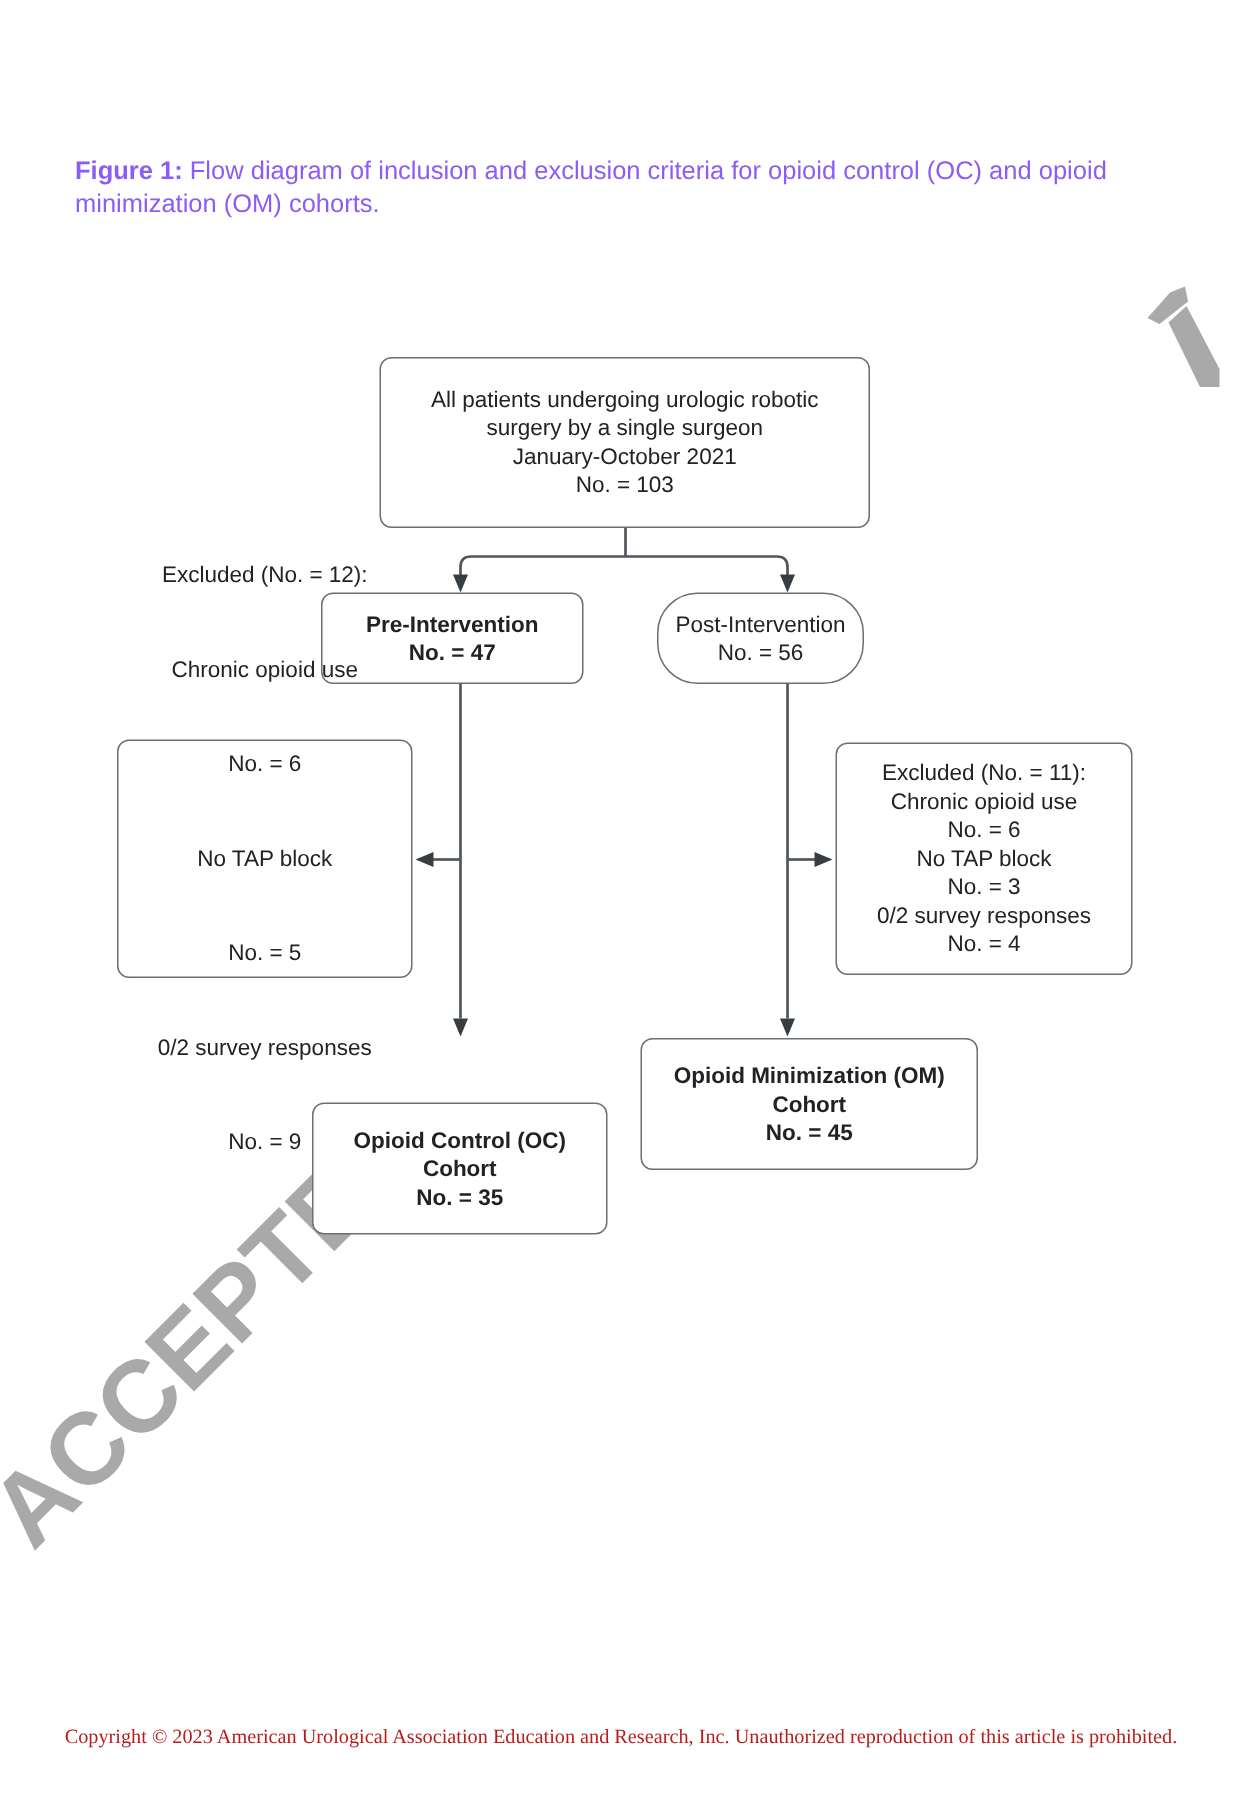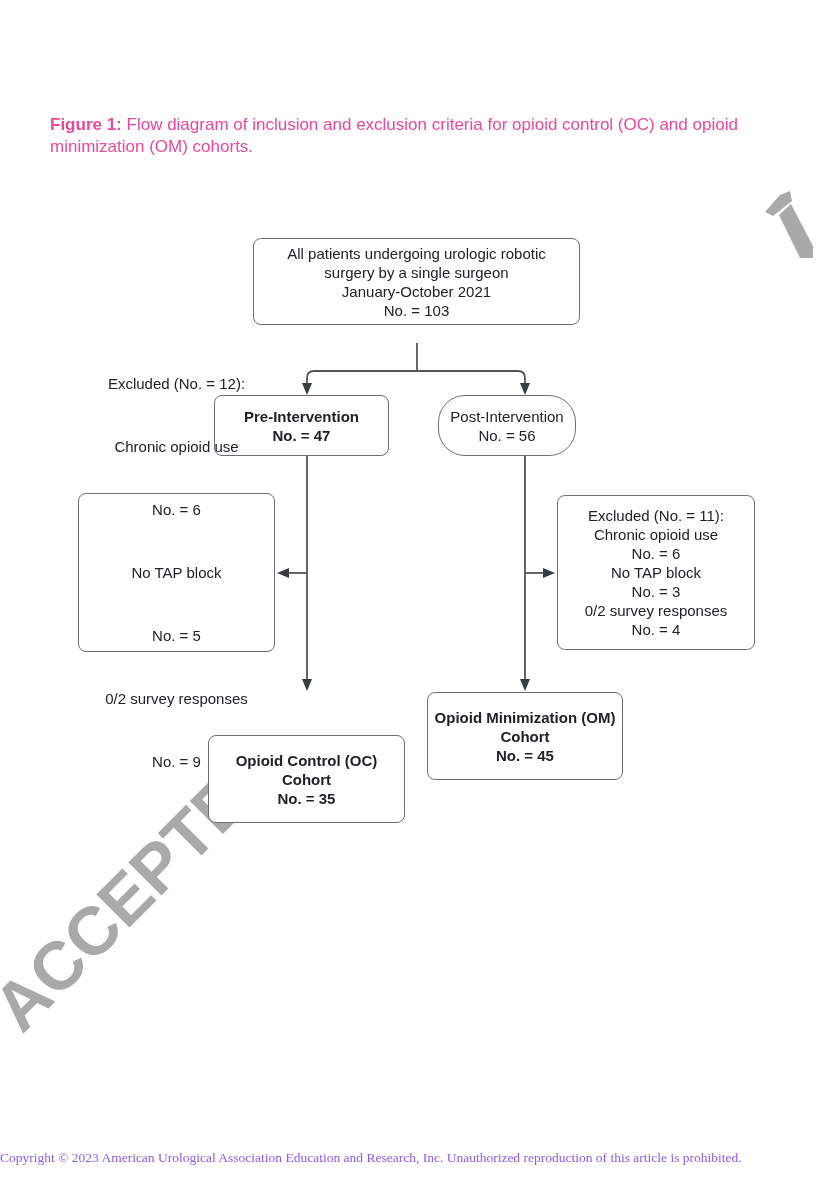--- a/index.html
+++ b/index.html
@@ -5,43 +5,44 @@
   html,body{margin:0;padding:0;background:#ffffff;}
   #page{
     position:relative;
     width:828px;height:1200px;
     background:#ffffff;
     font-family:"Liberation Sans",sans-serif;
     overflow:hidden;
   }
   #caption{
     position:absolute;left:50px;top:103px;width:716px;
-    font-size:17px;line-height:22px;color:#ec4899;margin-top:11px;
+    font-size:17px;line-height:22px;color:#8b5cf6;
   }
   #caption .cap-label{font-weight:bold;}
   .node{
     position:absolute;
     background:#ffffff;
     border:1.6px solid #6a7076;
     border-radius:8px;
     display:flex;flex-direction:column;
     align-items:center;justify-content:center;
     text-align:center;
     font-size:15px;line-height:19px;color:#202226;
     box-sizing:border-box;
     z-index:3;
   }
   .node span{display:block;white-space:nowrap;}
   .node.bold{font-weight:bold;}
   #svg-layer{position:absolute;left:0;top:0;z-index:2;}
   #wm-layer{position:absolute;left:0;top:0;z-index:1;}
   #footer{
     position:absolute;left:0;top:1150px;width:828px;
+    text-align:center;
     font-family:"Liberation Serif",serif;
-    font-size:13.5px;color:#8b5cf6;
+    font-size:13.5px;color:#b91c1c;
   }
 </style>
 </head>
 <body>
 
 <div id="page">
 
   <svg id="wm-layer" width="828" height="1200" viewBox="0 0 828 1200">
     <g transform="translate(22,1035) rotate(-45)">
       <text x="0" y="0" font-family="Liberation Sans, sans-serif" font-weight="bold" font-size="68" fill="#a9a9a9">ACCEPTE</text>
@@ -71,21 +72,21 @@
     <g fill="#383d42" stroke="none">
       <polygon points="302,383 312,383 307,395"></polygon>
       <polygon points="520,383 530,383 525,395"></polygon>
       <polygon points="302,679 312,679 307,691"></polygon>
       <polygon points="520,679 530,679 525,691"></polygon>
       <polygon points="289,568 289,578 277,573"></polygon>
       <polygon points="543,568 543,578 555,573"></polygon>
     </g>
   </svg>
 
-  <div class="node" style="left:253px;top:238px;width:327px;height:87px;">
+  <div class="node" style="left:253px;top:238px;width:327px;height:114px;">
     <span>All patients undergoing urologic robotic</span>
     <span>surgery by a single surgeon</span>
     <span>January-October 2021</span>
     <span>No. = 103</span>
   </div>
 
   <div class="node" style="left:214px;top:395px;width:175px;height:61px;font-weight:bold;">
     <span>Pre-Intervention</span>
     <span>No. = 47</span>
   </div>
@@ -114,21 +115,21 @@
     <span>0/2 survey responses</span>
     <span>No. = 4</span>
   </div>
 
   <div class="node bold" style="left:208px;top:692px;width:197px;height:88px;margin-top:43px;">
     <span>Opioid Control (OC)</span>
     <span>Cohort</span>
     <span>No. = 35</span>
   </div>
 
-  <div class="node bold" style="left:427px;top:692px;width:196px;height:88px;">
+  <div class="node bold" style="left:427px;top:692px;width:225px;height:88px;">
     <span>Opioid Minimization (OM)</span>
     <span>Cohort</span>
     <span>No. = 45</span>
   </div>
 
   <div id="footer">Copyright © 2023 American Urological Association Education and Research, Inc. Unauthorized reproduction of this article is prohibited.</div>
 
 </div>
 
 </body></html>

